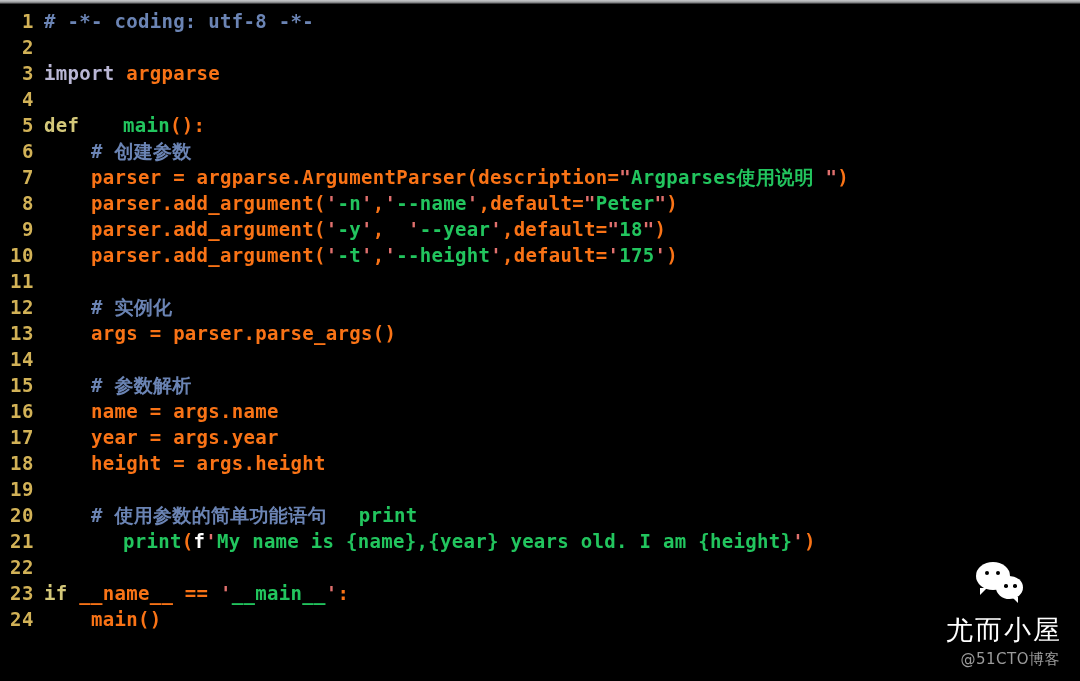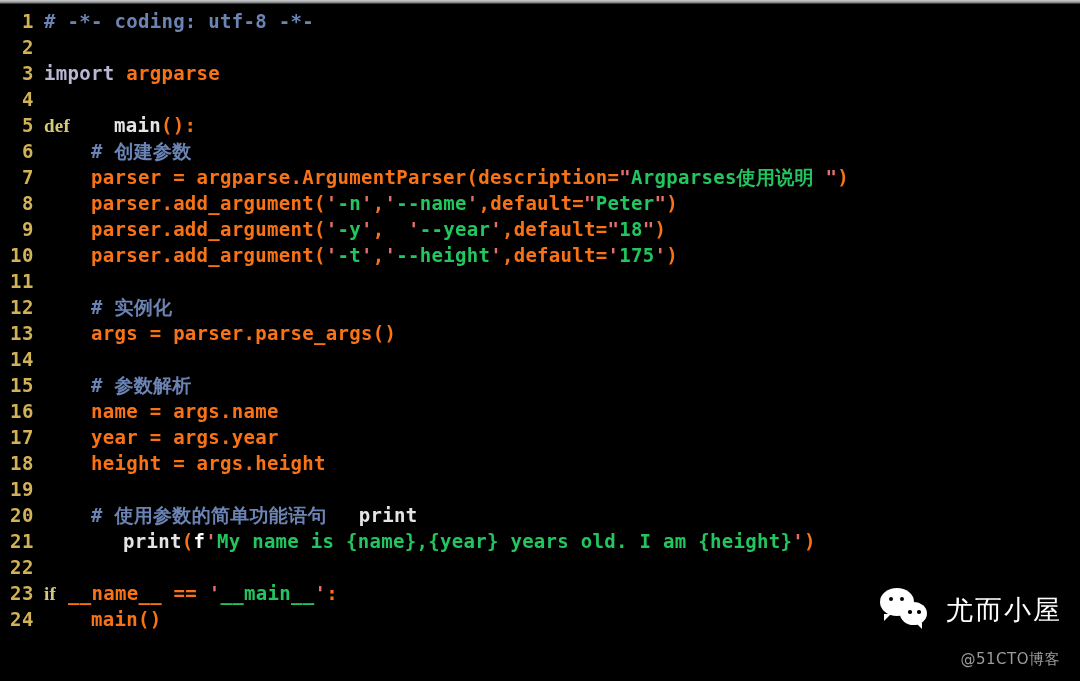--- a/index.html
+++ b/index.html
@@ -64,23 +64,23 @@
     font-weight: bold;
     letter-spacing: 0.3px;
     color: #f2f2f2;
     white-space: pre;
     overflow: hidden;
   }
 
   
   .t-plain    { color: #f97316; }
   .t-comment  { color: #6b84b4; font-weight: bold; }
-  .t-keyword  { color: #d4c87a; font-family: Liberation Serif, serif; }
+  .t-keyword  { color: #d4c87a; }
   .t-import   { color: #b9b6d4; }
-  .t-func     { color: #e5e5e5; padding-left: 32px; }
+  .t-func     { color: #22c55e; padding-left: 32px; }
   .t-string   { color: #22c55e; }
   .t-quote    { color: #e0706e; }
   .t-fprefix  { color: #ffffff; }
 
   .cursor-block {
     display: inline-block;
     width: 13px;
     height: 22px;
     background: #ffffff;
     vertical-align: -4px;
@@ -93,20 +93,21 @@
     bottom: 12px;
     display: flex;
     flex-direction: column;
     align-items: flex-end;
     user-select: none;
   }
   .wm-row {
     display: flex;
     align-items: center;
     gap: 10px;
+    flex-direction: column;
   }
   .wm-logo {
     width: 56px;
     height: 46px;
     position: relative;
     flex: 0 0 auto;
   }
   .bubble-big, .bubble-small {
     position: absolute;
     background: #ffffff;
@@ -154,21 +155,21 @@
     font-family: "DejaVu Sans", "Liberation Sans", sans-serif;
     font-size: 27px;
     letter-spacing: 2px;
     line-height: 1;
   }
   .wm-sub {
     color: #9b9b9b;
     font-family: "DejaVu Sans", "Liberation Sans", sans-serif;
     font-size: 15px;
     letter-spacing: 0.5px;
-    margin-top: 18px;
+    margin-top: 7px;
     margin-right: 2px;
   }
 </style>
 </head>
 <body>
 
 <div id="app">
 
   <div class="top-edge"></div>
 

